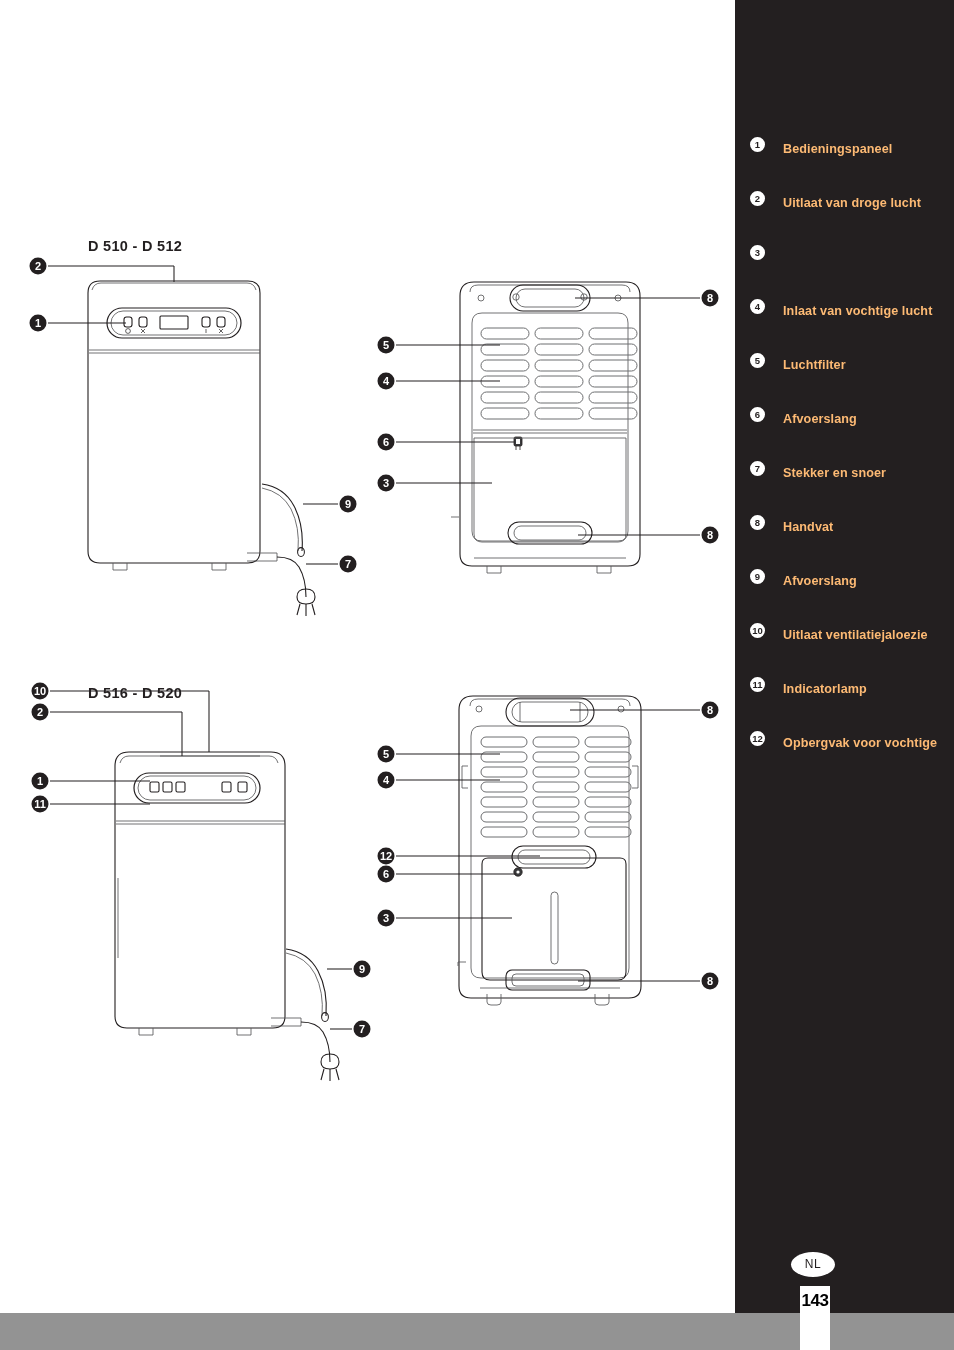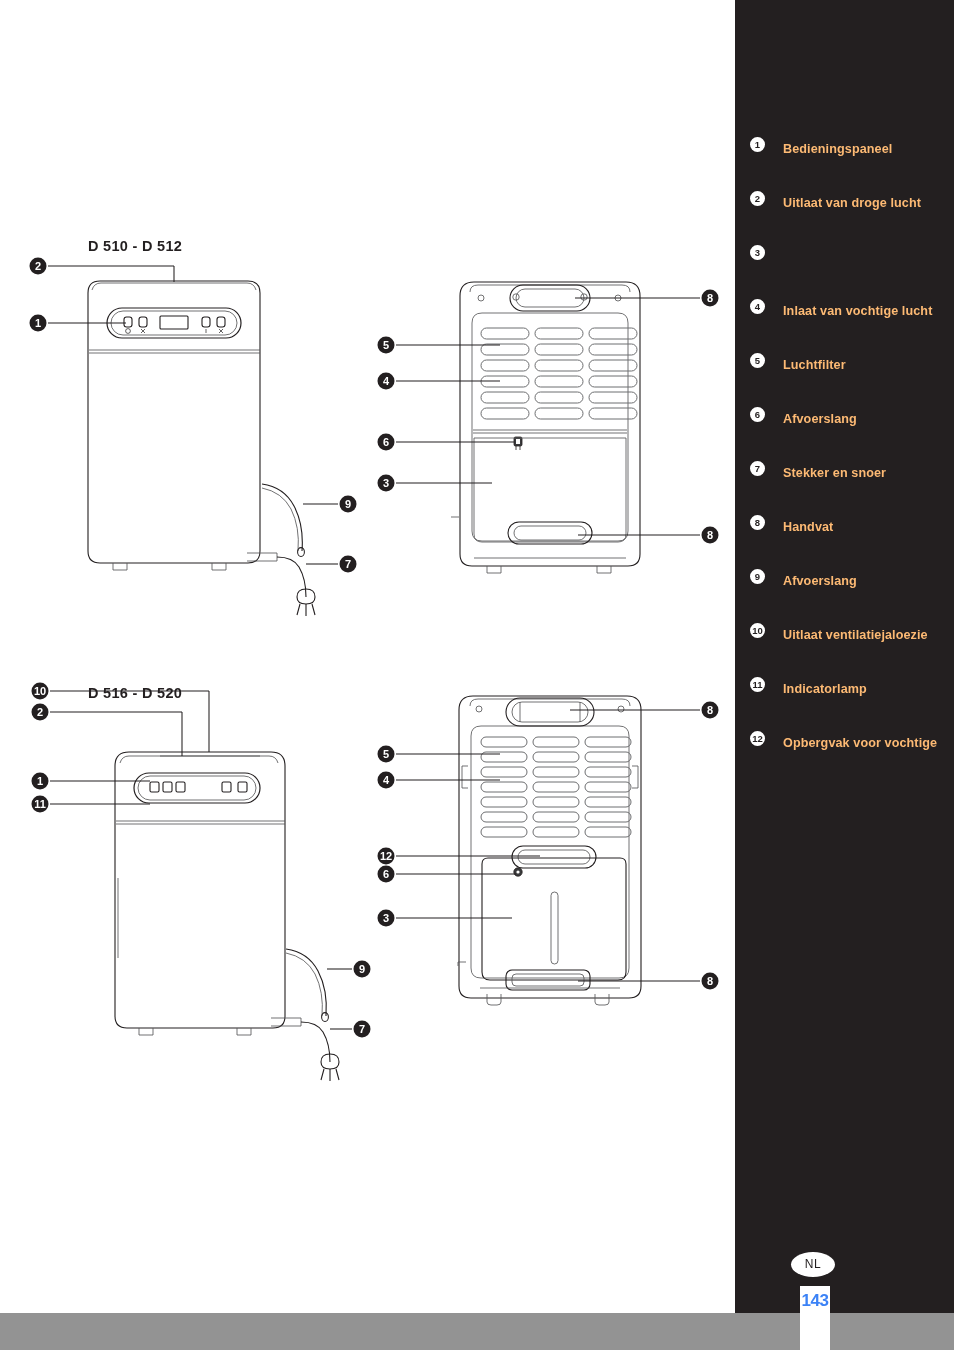--- a/index.html
+++ b/index.html
@@ -52,21 +52,21 @@
     font-size:12px;font-weight:normal;line-height:25px;text-align:center;
     letter-spacing:.5px;
   }
   
   .page-tab{
     position:absolute;left:800px;top:1286px;width:30px;height:64px;
     background:#ffffff;
   }
   .page-tab span{
     display:block;padding-top:5px;text-align:center;
-    font-size:17px;font-weight:bold;color:#3b82f6;letter-spacing:-.5px;
+    font-size:17px;font-weight:bold;color:#000000;letter-spacing:-.5px;
   }
 
   
   .fig-title{
     position:absolute;font-size:14.5px;font-weight:bold;color:#231f20;
     letter-spacing:.3px;white-space:nowrap;margin-top:37px;
   }
   #title-a{left:88px;top:201px;}
   #title-b{left:88px;top:648px;}
 

